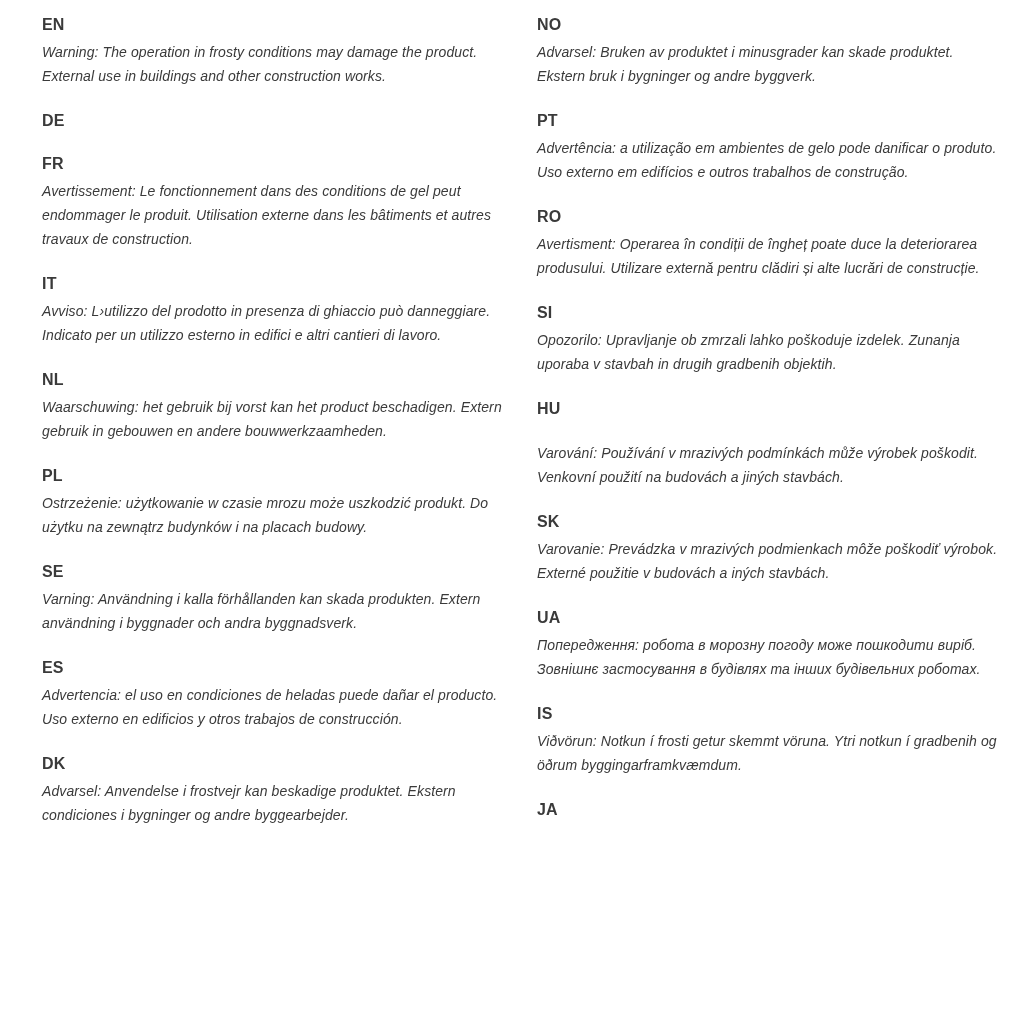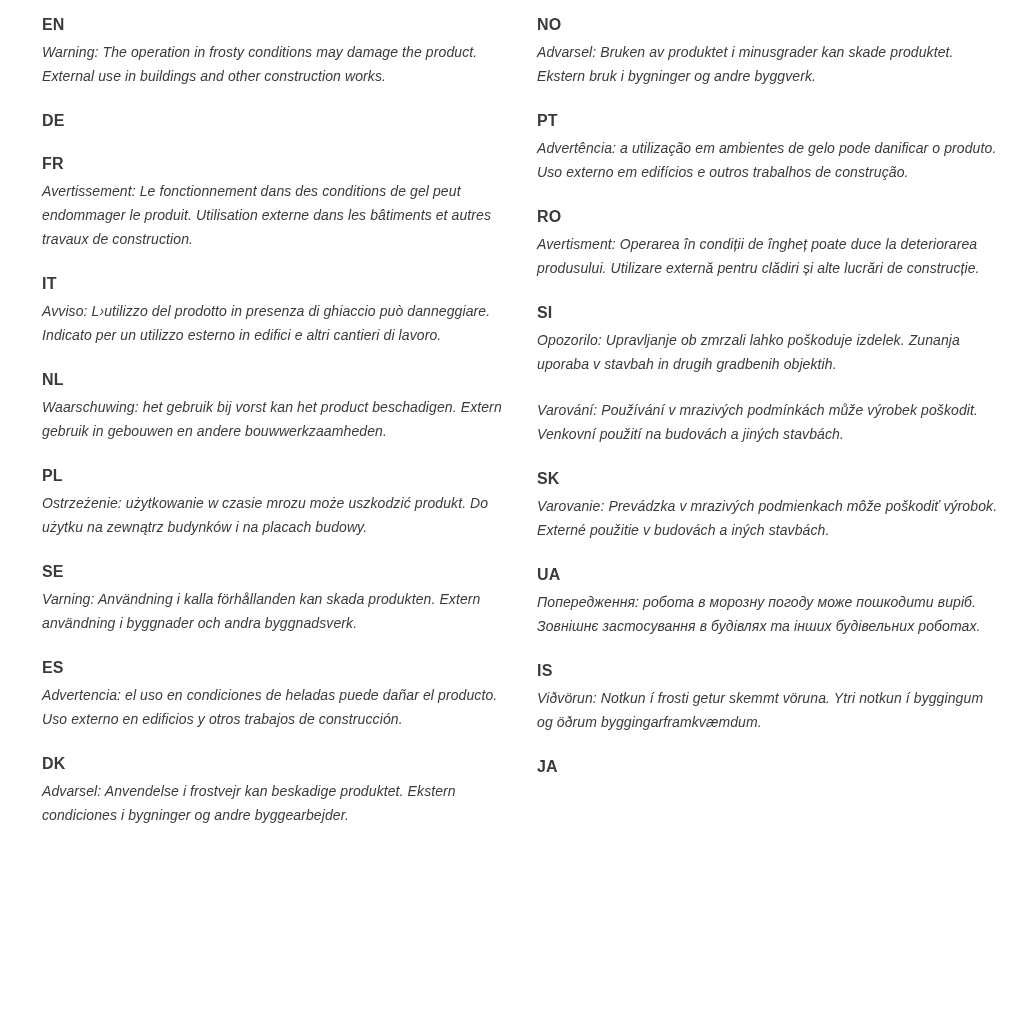--- a/index.html
+++ b/index.html
@@ -108,38 +108,39 @@
     <h2 class="lang-code">RO</h2>
     <p class="warning-text">Avertisment: Operarea în condiții de îngheț poate duce la deteriorarea produsului. Utilizare externă pentru clădiri și alte lucrări de construcție.</p>
   </section>
 
   <section class="lang-block">
     <h2 class="lang-code">SI</h2>
     <p class="warning-text">Opozorilo: Upravljanje ob zmrzali lahko poškoduje izdelek. Zunanja uporaba v stavbah in drugih gradbenih objektih.</p>
   </section>
 
   <section class="lang-block">
+    <h2 class="lang-code">HU</h2>
   </section>
 
   <section class="lang-block">
     <p class="warning-text">Varování: Používání v mrazivých podmínkách může výrobek poškodit. Venkovní použití na budovách a jiných stavbách.</p>
   </section>
 
   <section class="lang-block">
     <h2 class="lang-code">SK</h2>
     <p class="warning-text">Varovanie: Prevádzka v mrazivých podmienkach môže poškodiť výrobok. Externé použitie v budovách a iných stavbách.</p>
   </section>
 
   <section class="lang-block">
     <h2 class="lang-code">UA</h2>
     <p class="warning-text">Попередження: робота в морозну погоду може пошкодити виріб. Зовнішнє застосування в будівлях та інших будівельних роботах.</p>
   </section>
 
   <section class="lang-block">
     <h2 class="lang-code">IS</h2>
-    <p class="warning-text">Viðvörun: Notkun í frosti getur skemmt vöruna. Ytri notkun í byggingum og öðrum byggingarframkvæmdum.</p>
+    <p class="warning-text">Viðvörun: Notkun í frosti getur skemmt vöruna. Ytri notkun í gradbenih og öðrum byggingarframkvæmdum.</p>
   </section>
 
   <section class="lang-block">
     <h2 class="lang-code">JA</h2>
   </section>
 </div>
 </div>
 
 </body></html>

